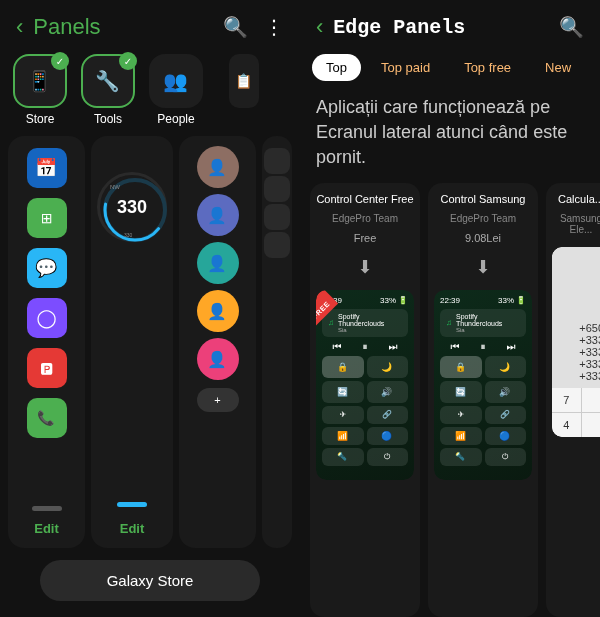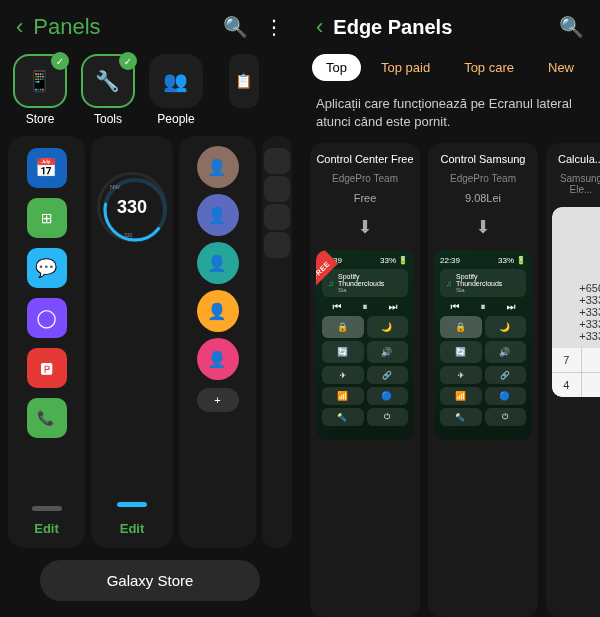--- a/index.html
+++ b/index.html
@@ -210,20 +210,21 @@
     .right-header {
       display: flex;
       align-items: center;
       padding: 14px 16px;
       gap: 10px;
     }
     .right-title {
       font-size: 20px;
       font-weight: 600;
       flex: 1;
+      font-family: Liberation Mono, monospace;
     }
     .right-search-icon {
       font-size: 20px;
       color: #fff;
     }
 
     .filter-tabs {
       display: flex;
       gap: 6px;
       padding: 0 12px 10px;
@@ -238,21 +239,21 @@
     .filter-tab.active {
       background: #fff;
       color: #000;
     }
     .filter-tab:not(.active) {
       background: transparent;
       color: #fdba74;
     }
 
     .description-text {
-      font-size: 13px;
+      font-size: 18px;
       color: #ccc;
       padding: 4px 16px 12px;
       line-height: 1.4;
     }
 
     .apps-scroll {
       display: flex;
       gap: 8px;
       padding: 0 10px;
       overflow-x: hidden;
@@ -582,21 +583,21 @@
 <div class="right-panel">
   <div class="right-header">
     <span class="back-icon">‹</span>
     <span class="right-title">Edge Panels</span>
     <span class="right-search-icon">🔍</span>
   </div>
 
   <div class="filter-tabs">
     <div class="filter-tab active">Top</div>
     <div class="filter-tab">Top paid</div>
-    <div class="filter-tab">Top care</div>
+    <div class="filter-tab">Top free</div>
     <div class="filter-tab">New</div>
   </div>
 
   <div class="description-text">Aplicații care funcționează pe Ecranul lateral atunci când este pornit.</div>
 
   <div class="apps-scroll">
 
     <div class="app-card">
       <span class="app-card-name">Control Center Free</span>
       <span class="app-card-team">EdgePro Team</span>

